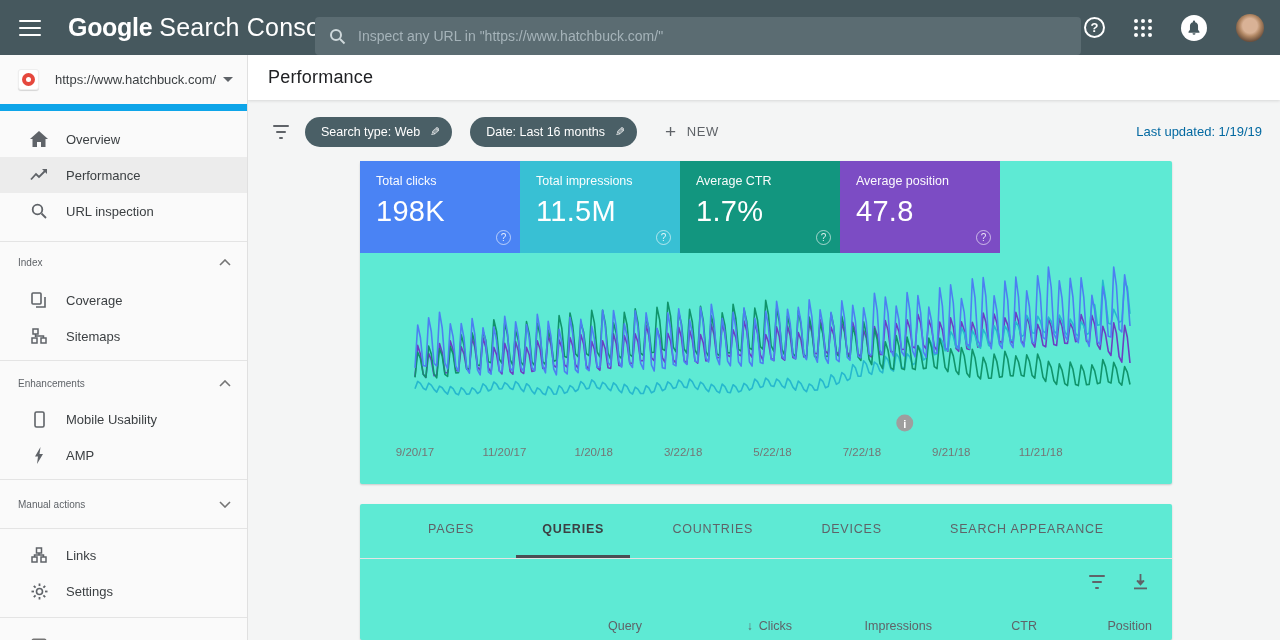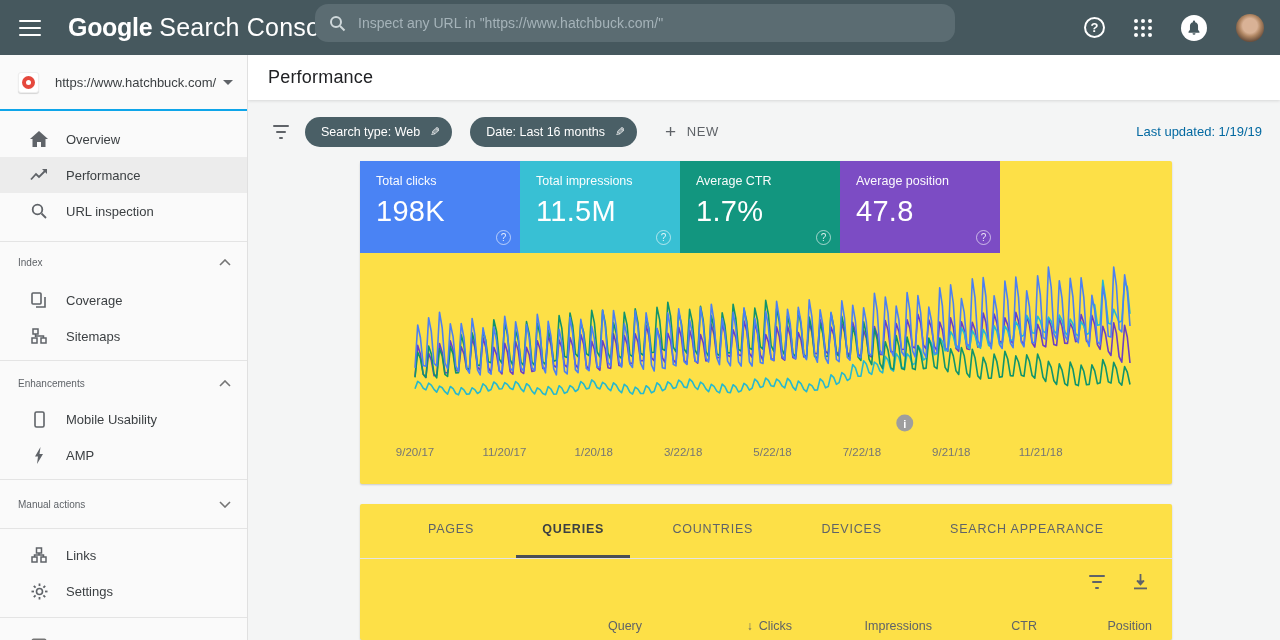--- a/index.html
+++ b/index.html
@@ -6,41 +6,41 @@
   html,body { width:1280px; height:640px; overflow:hidden; background:#f4f5f5;
     font-family:"Liberation Sans","DejaVu Sans",sans-serif; }
 
   
   .topbar { position:relative; height:55px; background:#46585e; display:flex; align-items:center; z-index:30; }
   .hamburger { width:22px; height:16px; margin:0 0 0 19px; display:flex; flex-direction:column; justify-content:space-between; cursor:pointer; }
   .hamburger span { display:block; height:2px; background:#fff; border-radius:1px; }
   .logo { margin-left:27px; color:#fff; font-size:25px; letter-spacing:.2px; white-space:nowrap; }
   .logo .g { font-weight:700; letter-spacing:-.3px; }
   .logo .rest { font-weight:400; margin-left:7px; }
-  .searchbox { position:absolute; left:315px; top:4px; width:640px; height:38px; background:#5b6c72;
-    border-radius:13px; display:flex; align-items:center; }
+  .searchbox { position:absolute; left:315px; top:17px; width:766px; height:38px; background:#5b6c72;
+    border-radius:4px; display:flex; align-items:center; }
   .searchbox svg { margin:0 12px 0 14px; flex:none; }
   .searchbox input { flex:1; background:transparent; border:none; outline:none; color:#e8eef0; font-size:14px;
     font-family:inherit; }
   .searchbox input::placeholder { color:#a5b3b9; }
   .top-icons { position:absolute; right:16px; top:0; height:55px; display:flex; align-items:center; gap:29px; }
   .help-circle { width:21px; height:21px; border:2px solid #fff; border-radius:50%; color:#fff; font-size:13px;
     font-weight:700; display:flex; align-items:center; justify-content:center; cursor:pointer; }
   .apps-grid { display:grid; grid-template-columns:repeat(3,4px); grid-template-rows:repeat(3,4px); gap:3px; cursor:pointer; }
   .apps-grid i { background:#fff; border-radius:50%; }
   .bell-wrap { width:26px; height:26px; background:#fff; border-radius:50%; display:flex; align-items:center; justify-content:center; cursor:pointer; }
   .avatar { width:28px; height:28px; border-radius:50%; cursor:pointer;
     background:radial-gradient(circle at 50% 42%, #d9b296 0 34%, #b08663 50%, #6e523f 72%, #433227 100%); }
 
   
   .app-body { display:flex; height:585px; }
 
   
   .sidebar { width:248px; flex:none; background:#fafafa; border-right:1px solid #e0e0e0; overflow:hidden; }
-  .property { height:56px; display:flex; align-items:center; padding:0 14px 0 18px; border-bottom:2px solid #0ea5e9; cursor:pointer; }
+  .property { height:56px; display:flex; align-items:center; padding:0 14px 0 18px; border-bottom:7px solid #0ea5e9; cursor:pointer; }
   .fav { width:21px; height:21px; background:#fff; border:1px solid #eee; border-radius:3px;
     box-shadow:0 1px 1px rgba(0,0,0,.15); display:flex; align-items:center; justify-content:center; }
   .fav i { width:13px; height:13px; background:#e5483d; border-radius:50%; position:relative; }
   .fav i::after { content:""; position:absolute; left:4px; top:4px; width:5px; height:5px; background:#fff; border-radius:50%; }
   .property .url { margin-left:16px; font-size:13px; color:#3c4043; font-weight:500; flex:1; }
   .caret-down { width:0; height:0; border-left:5px solid transparent; border-right:5px solid transparent; border-top:5px solid #5f6368; }
   .nav-pad { padding:10px 0 12px; }
   .nav-item { height:36px; display:flex; align-items:center; padding-left:30px; cursor:pointer; }
   .nav-item .ic { width:18px; display:flex; justify-content:center; }
   .nav-item .lbl { margin-left:18px; font-size:13px; font-weight:500; color:#3c4043; }
@@ -61,21 +61,21 @@
   .funnel { width:18px; display:flex; flex-direction:column; align-items:center; gap:4px; margin-right:15px; cursor:pointer; }
   .funnel i { display:block; height:2px; background:#5f6368; border-radius:1px; }
   .funnel i:nth-child(1){width:16px} .funnel i:nth-child(2){width:10px} .funnel i:nth-child(3){width:4px}
   .chip { height:30px; background:#4a5f66; color:#fff; border-radius:16px; display:flex; align-items:center;
     padding:0 12px 0 16px; font-size:12.5px; margin-right:18px; cursor:pointer; }
   .chip .pencil { margin-left:10px; font-size:12px; color:#fff; transform:scaleX(-1); }
   .new-btn { display:flex; align-items:center; color:#5f6368; font-size:13px; letter-spacing:.6px; cursor:pointer; margin-left:10px; }
   .new-btn .plus { font-size:19px; font-weight:400; margin-right:10px; color:#5f6368; }
   .last-updated { margin-left:auto; font-size:13px; color:#0369a1; }
 
-  .card { background:#fde047; border-radius:2px; box-shadow:0 1px 2px rgba(0,0,0,.18); margin:14px 108px 0 112px; }
+  .card { background:#5eead4; border-radius:2px; box-shadow:0 1px 2px rgba(0,0,0,.18); margin:14px 108px 0 112px; }
   .metrics-row { display:flex; }
   .metric-card { width:160px; height:92px; position:relative; color:#fff; padding:13px 14px 0 16px; cursor:pointer; }
   .metric-card .m-label { font-size:12.5px; opacity:.97; }
   .metric-card .m-value { font-size:29px; margin-top:7px; letter-spacing:.3px; }
   .metric-help { position:absolute; right:9px; bottom:8px; width:15px; height:15px; border:1px solid rgba(255,255,255,.6);
     border-radius:50%; font-size:10px; display:flex; align-items:center; justify-content:center; color:rgba(255,255,255,.85); cursor:pointer; }
   .chart-xlabels { position:relative; height:26px; margin-bottom:16px; }
   .chart-xlabels span { position:absolute; top:4px; transform:translateX(-50%); font-size:11.5px; color:#757575; }
 
   

